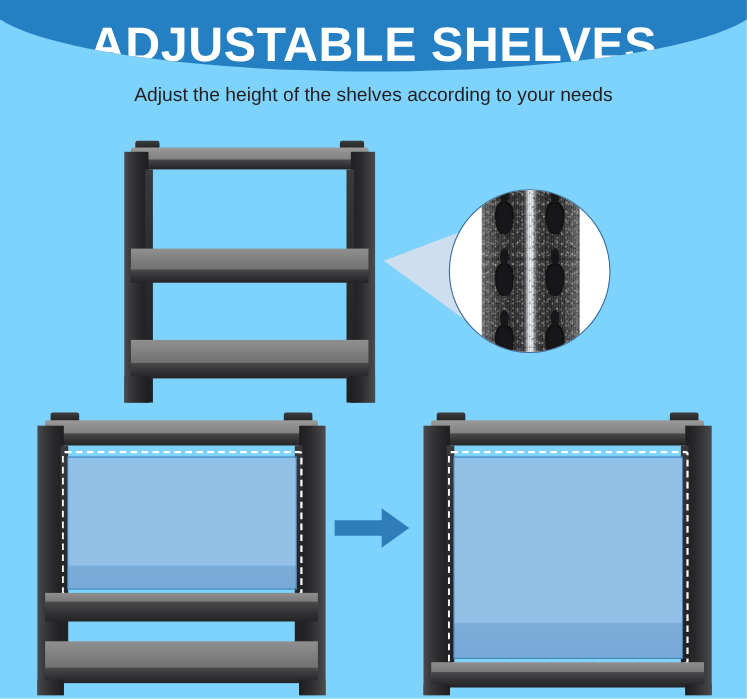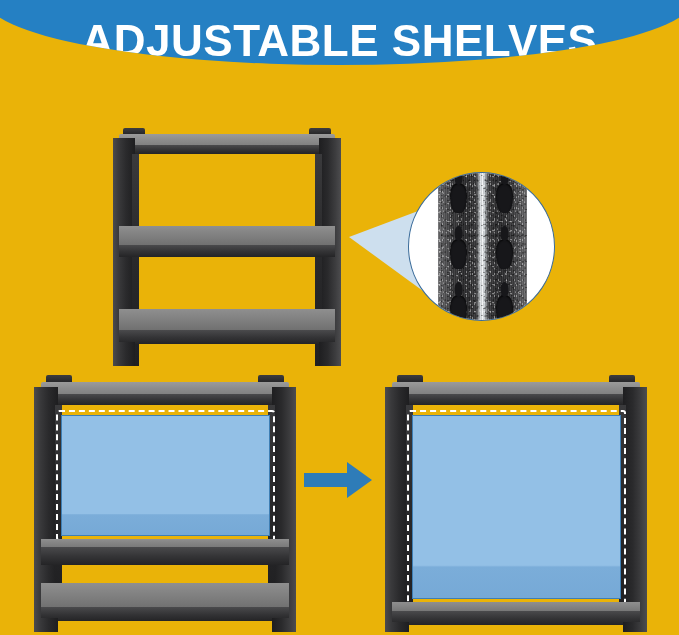--- a/index.html
+++ b/index.html
@@ -3,21 +3,21 @@
 <meta charset="utf-8">
 <style>
   html,body{margin:0;padding:0;}
   body{
     width:679px;height:635px;
     background:#ffffff;
     font-family:"Liberation Sans", sans-serif;
     overflow:hidden;
     position:relative;
   }
-  #root{position:relative;width:679px;height:635px;overflow:hidden;background:#eab308;}
+  #root{position:relative;width:679px;height:635px;overflow:hidden;background:#7dd3fc;}
 
   
   .banner{
     position:absolute;left:-14px;top:-66px;
     width:707px;height:131px;
     background:#2580c3;
     border-radius:50% / 50%;
     overflow:hidden;
   }
   .banner-title{
@@ -154,20 +154,21 @@
   .arrow-svg{display:block;}
 </style>
 </head>
 <body>
 
 <div id="root">
 
   <div class="banner">
     <div class="banner-title">ADJUSTABLE SHELVES</div>
   </div>
+  <div class="subtitle">Adjust the height of the shelves according to your needs</div>
 
   <div class="unit" style="left:113px;top:128px;width:228px;height:238px;">
 
     <div class="cap" style="left:10px;top:0px;width:22px;height:7px;"></div>
     <div class="cap" style="left:196px;top:0px;width:22px;height:7px;"></div>
 
     <div class="board" style="left:6px;top:6px;width:216px;height:12px;border-radius:2px;"></div>
     <div class="beam-hi" style="left:6px;top:17px;width:216px;height:9px;"></div>
 
     <div class="post" style="left:0px;top:10px;width:22px;height:228px;"></div>

